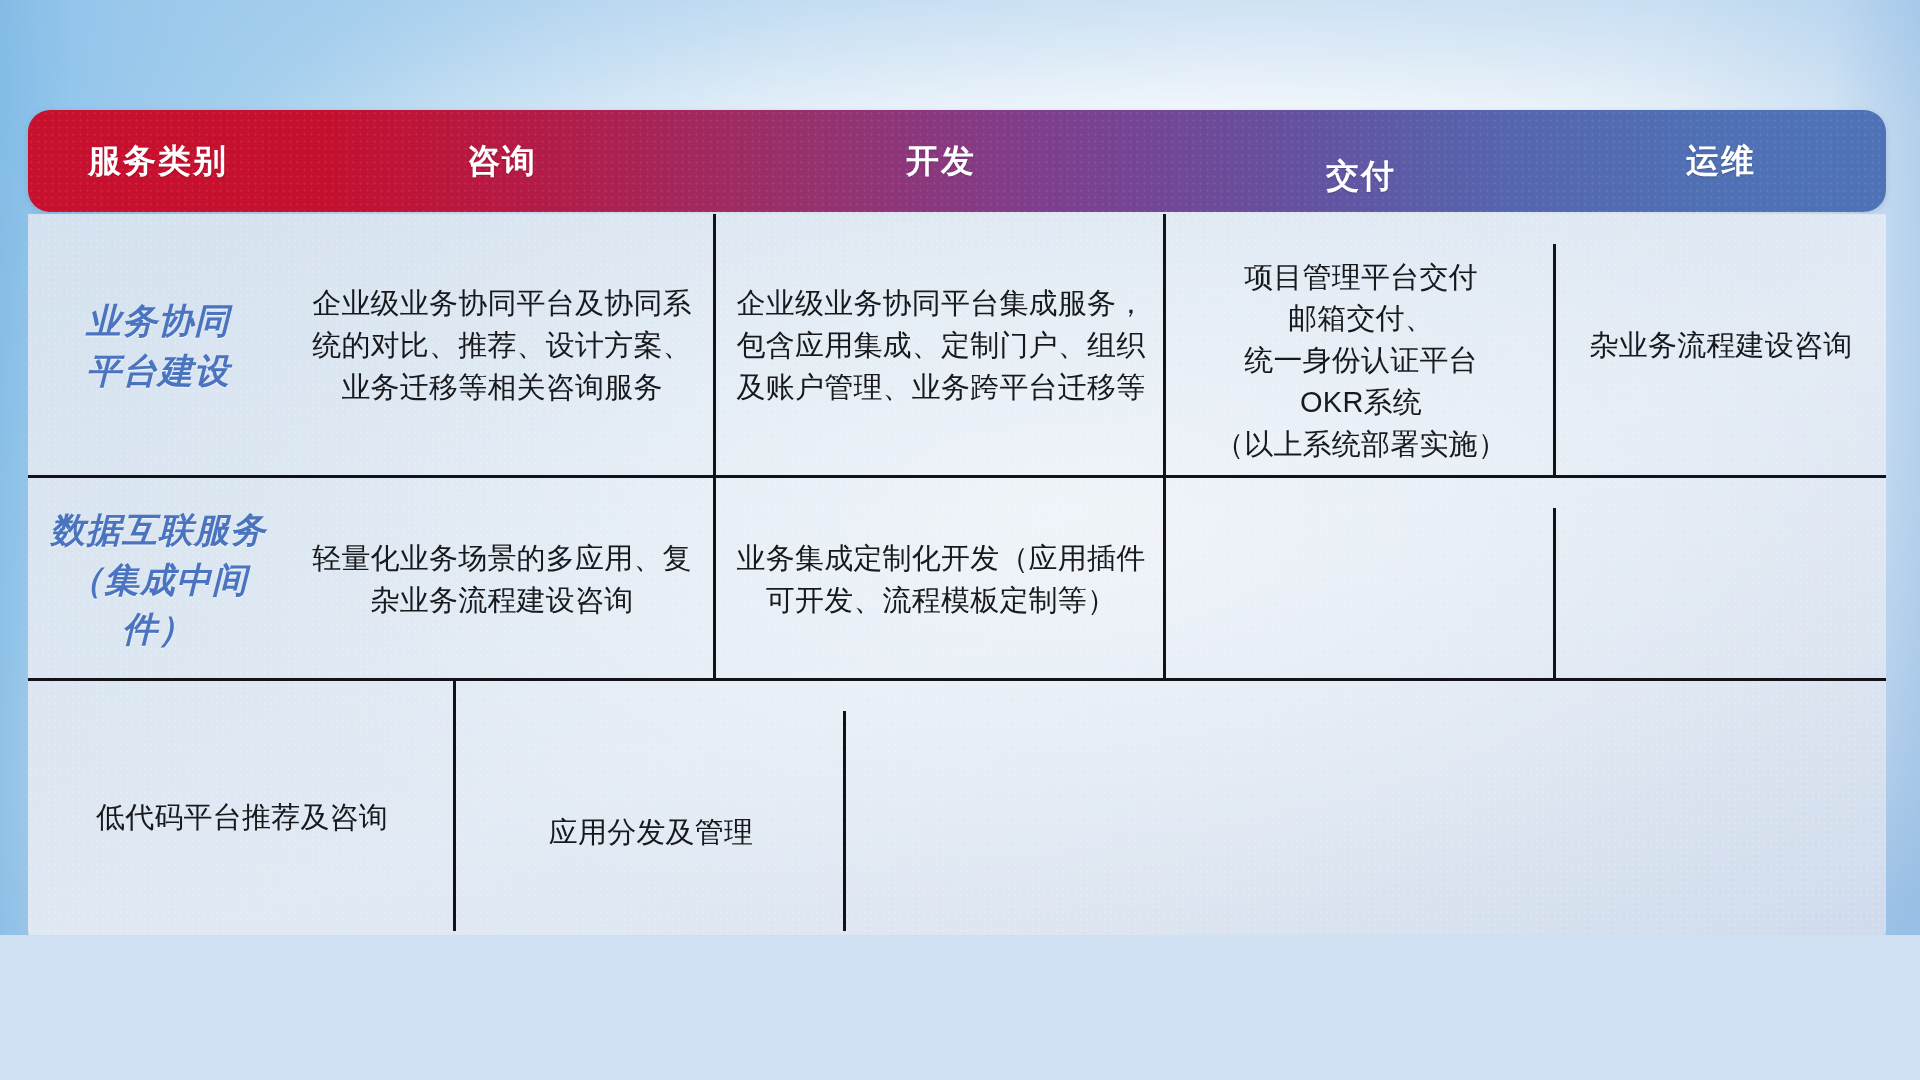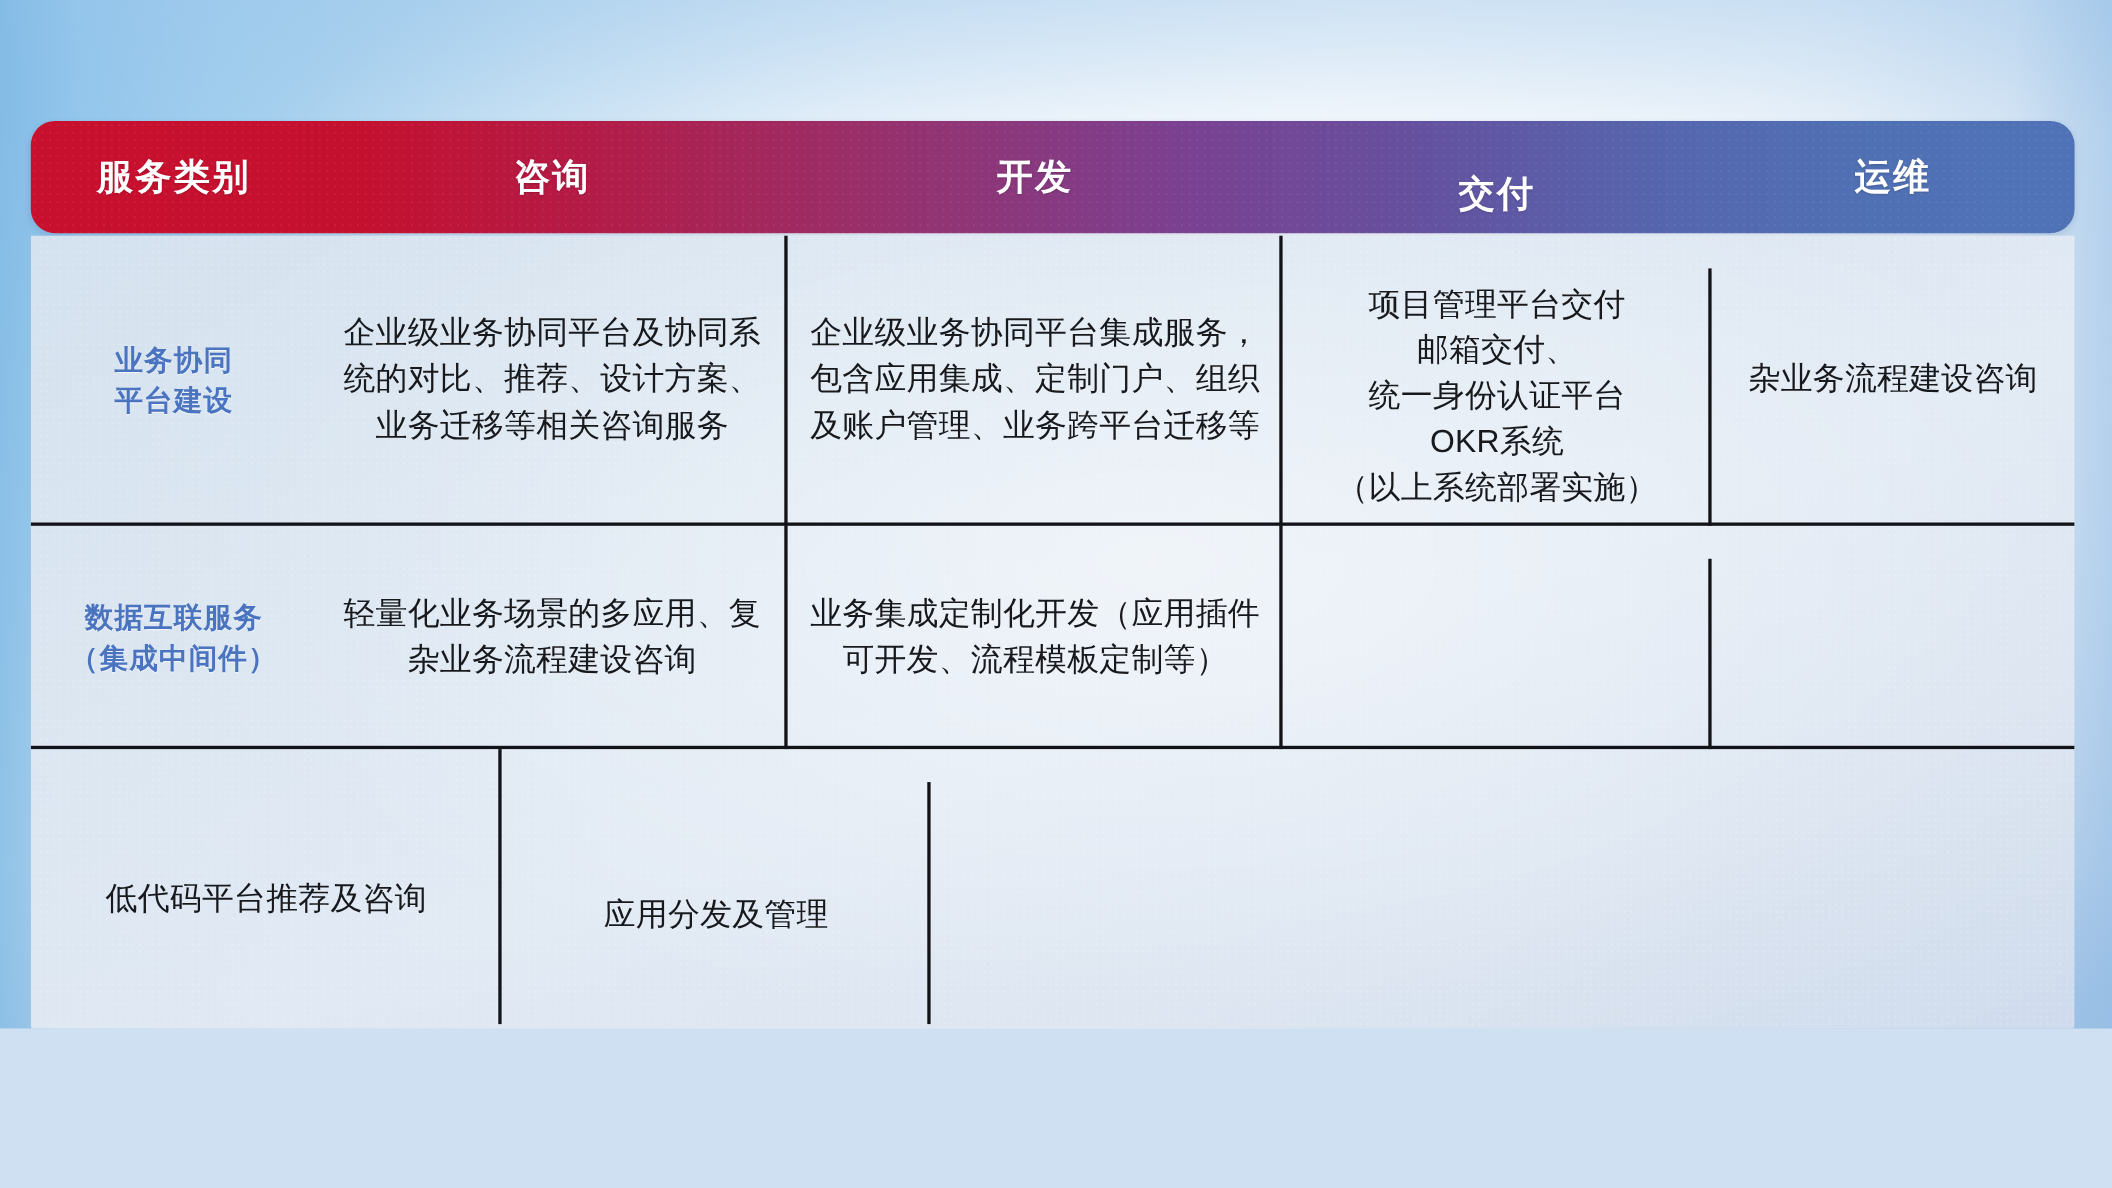--- a/index.html
+++ b/index.html
@@ -147,25 +147,26 @@
   
   .c0 { width: 260px; }
   .c1 { width: 428px; }
   .c2 { width: 450px; }
   .c3 { width: 390px; margin-top: 30px; }
   .c4 { width: 330px; }
 
   .cat {
     color: #4b74c0;
     font-weight: 700;
-    font-size: 26px;
+    font-size: 35px;
     line-height: 1.42;
     letter-spacing: 1px;
     text-shadow: 0 1px 1px rgba(255,255,255,0.7);
     white-space: pre-line;
+    font-style: italic;
   }
   .body-text {
     color: #17191c;
     font-size: 29px;
     line-height: 1.44;
     white-space: pre-line;
     letter-spacing: .2px;
   }
 </style>
 </head>

